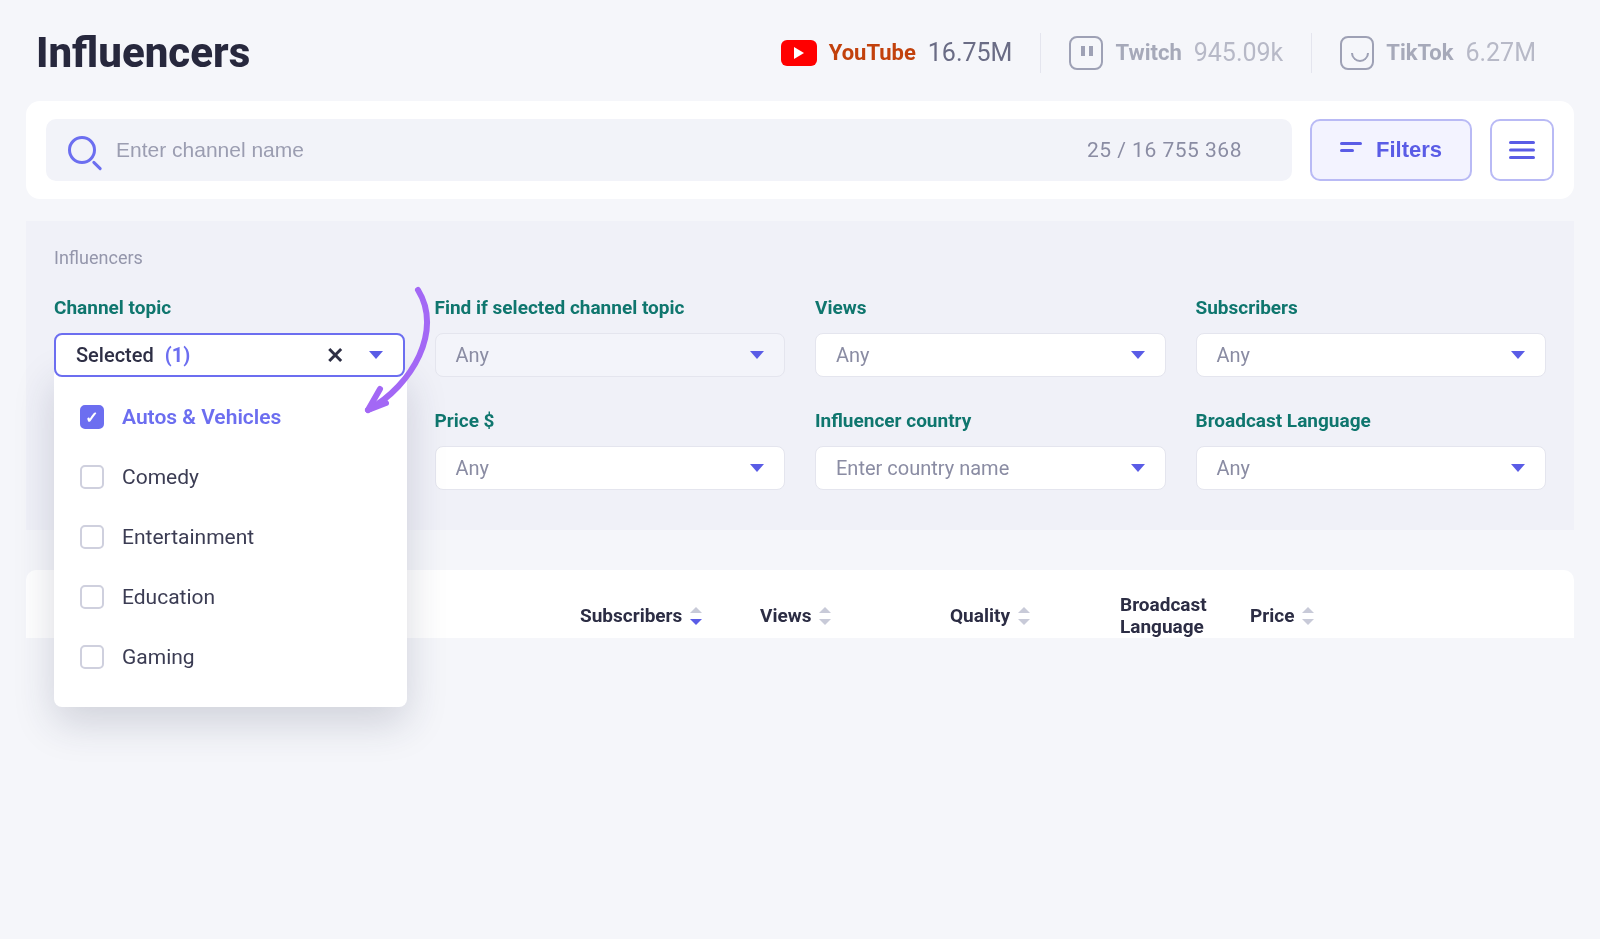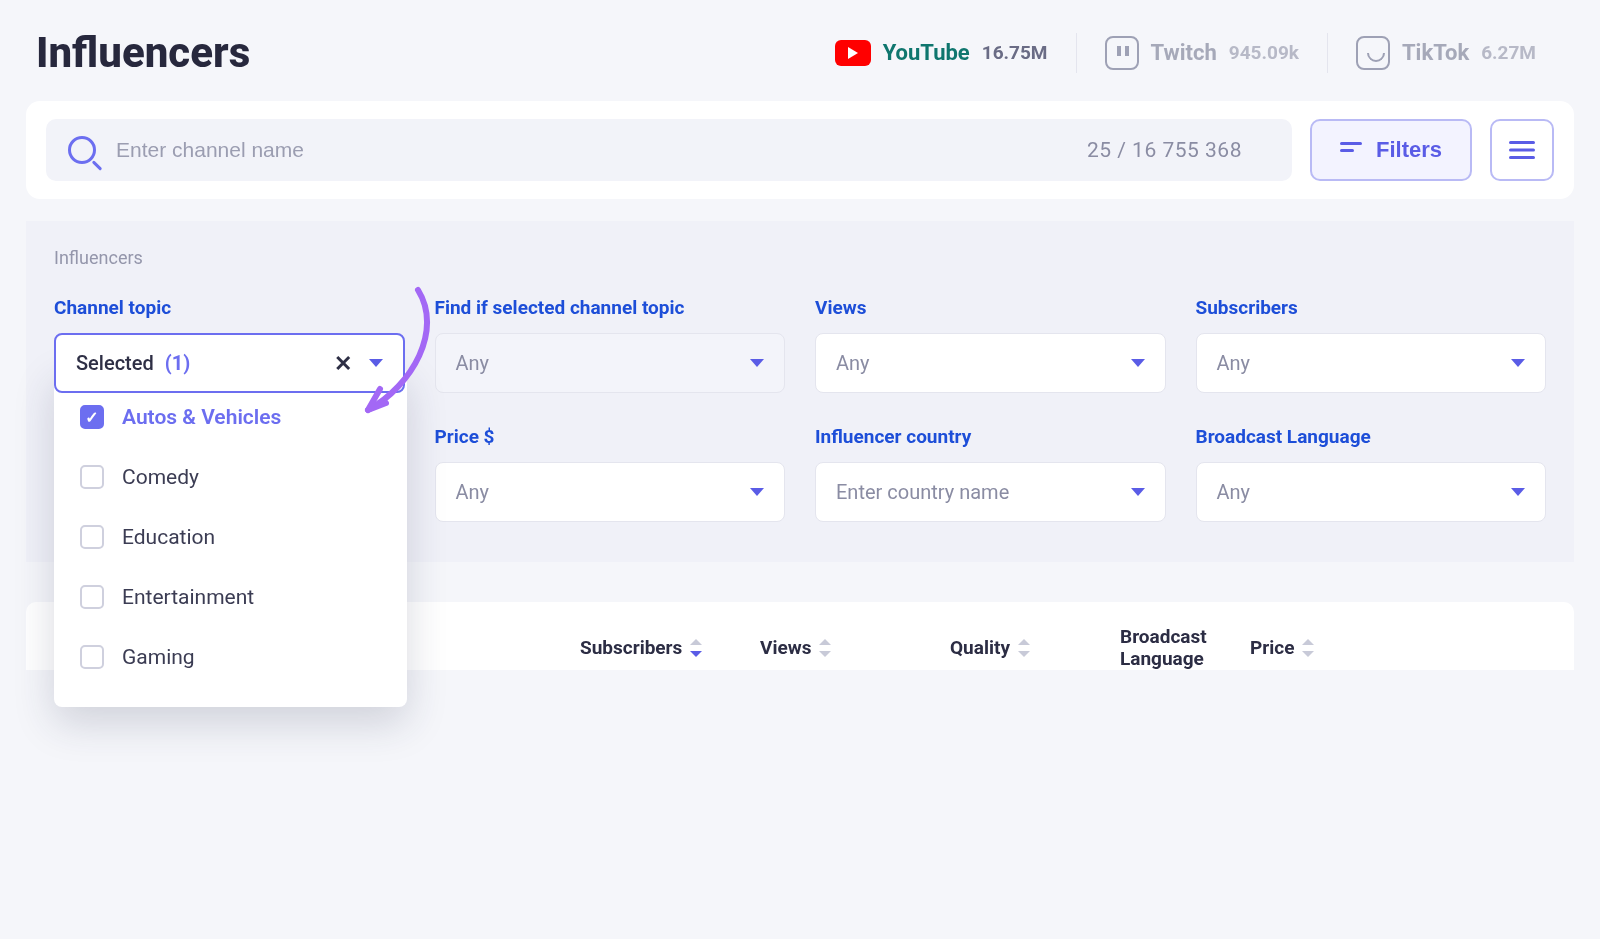--- a/index.html
+++ b/index.html
@@ -31,24 +31,24 @@
   .platform-tab {
     display: flex;
     align-items: center;
     gap: 12px;
     padding: 0 28px;
     cursor: pointer;
     font-size: 22px;
     font-weight: 700;
   }
   .platform-tab .count {
-    font-weight: 700;
-    font-size: 19px;
-  }
-  .platform-tab.active .name { color: #0f766e; }
+    font-weight: 400;
+    font-size: 25px;
+  }
+  .platform-tab.active .name { color: #c2410c; }
   .platform-tab.active .count { color: #6a6c85; }
   .platform-tab.inactive .name { color: #a6a9b9; }
   .platform-tab.inactive .count { color: #b7b9c7; }
   .vsep {
     width: 1px;
     height: 40px;
     background: #e4e5ee;
   }
   .yt-icon {
     width: 36px; height: 26px;
@@ -197,34 +197,35 @@
   }
   .filter-grid {
     display: grid;
     grid-template-columns: repeat(4, 1fr);
     gap: 32px 30px;
   }
   .filter-group label.flabel {
     display:block;
     font-size:19px;
     font-weight:700;
-    color:#1d4ed8;
+    color:#0f766e;
     margin-bottom: 14px;
   }
   .select {
-    height: 60px;
+    height: 44px;
     background:#fff;
     border:1px solid #e4e5ee;
     border-radius:8px;
     display:flex;
     align-items:center;
     padding: 0 20px;
     justify-content:space-between;
     cursor:pointer;
     font-size: 20px;
+    gap: 8px;
   }
   .select .value { color:#8a8ca3; }
   .select .caret {
     width:0;height:0;
     border-left:7px solid transparent;
     border-right:7px solid transparent;
     border-top:8px solid #5a5ce6;
   }
   .select.disabled {
     background:#f3f4fa;
@@ -447,25 +448,25 @@
     <div class="dd-item sel">
       <span class="chk checked">✓</span>
       <span>Autos &amp; Vehicles</span>
     </div>
     <div class="dd-item">
       <span class="chk"></span>
       <span>Comedy</span>
     </div>
     <div class="dd-item">
       <span class="chk"></span>
-      <span>Education</span>
+      <span>Entertainment</span>
     </div>
     <div class="dd-item">
       <span class="chk"></span>
-      <span>Entertainment</span>
+      <span>Education</span>
     </div>
     <div class="dd-item">
       <span class="chk"></span>
       <span>Gaming</span>
     </div>
   </div>
 
   <svg class="arrow-annotation" width="90" height="140">
     <path d="M60 5 C 85 45, 55 100, 10 125" stroke="#a368f5" stroke-width="6" fill="none" stroke-linecap="round"></path>
     <path d="M10 125 L 28 118 M10 125 L 22 104" stroke="#a368f5" stroke-width="6" fill="none" stroke-linecap="round"></path>

